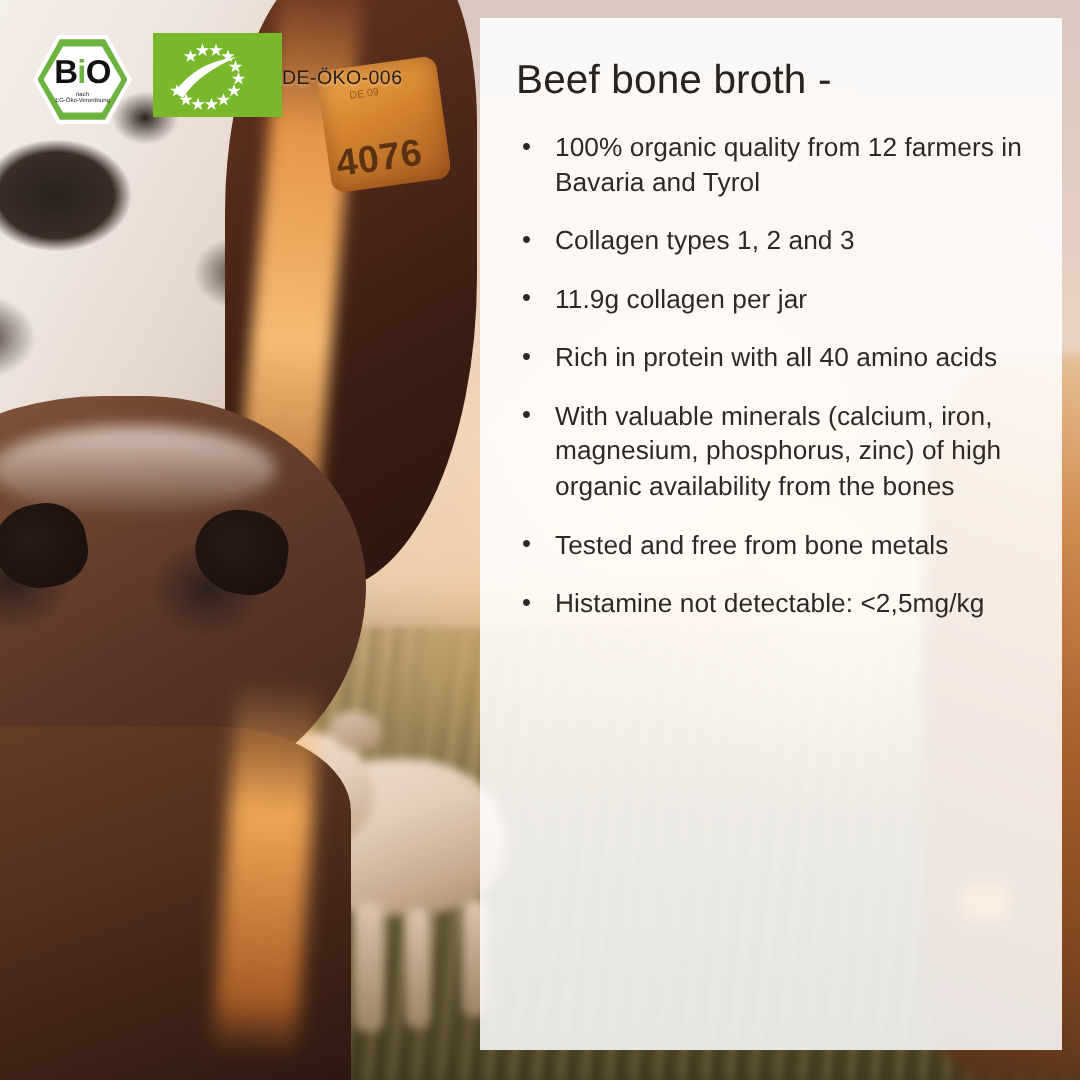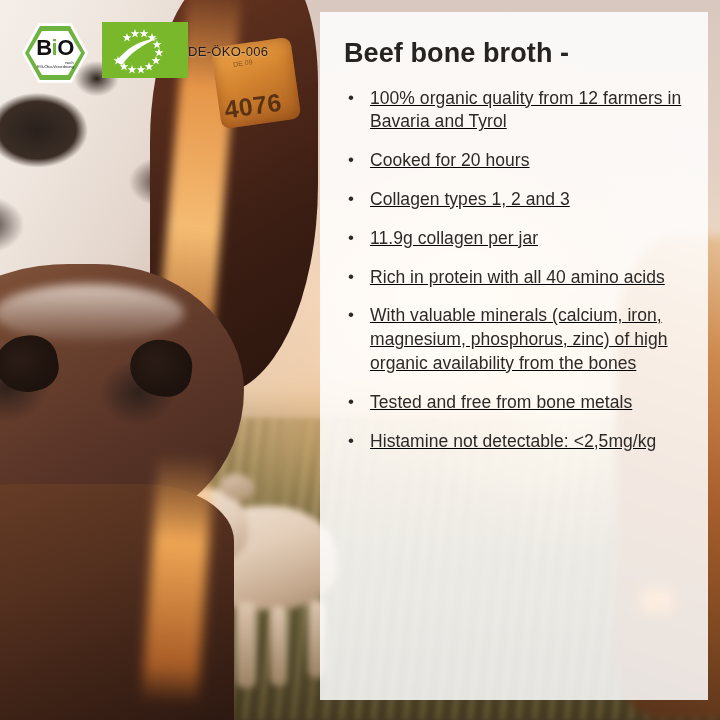--- a/index.html
+++ b/index.html
@@ -150,21 +150,21 @@
   }
   .bio-hex-in{
     position:absolute;left:3px;top:3px;right:3px;bottom:3px;background:#6db33f;
     clip-path:polygon(25% 2%,75% 2%,100% 50%,75% 98%,25% 98%,0% 50%);
   }
   .bio-hex-core{
     position:absolute;left:7px;top:8px;right:7px;bottom:8px;background:#ffffff;
     clip-path:polygon(25% 2%,75% 2%,100% 50%,75% 98%,25% 98%,0% 50%);
   }
   .bio-txt{
-    position:relative;z-index:3;text-align:right;line-height:1;
+    position:relative;z-index:3;text-align:center;line-height:1;
   }
   .bio-txt .big{font-weight:700;font-size:22px;color:#111;letter-spacing:-.5px;}
   .bio-txt .big i{font-style:normal;color:#6db33f;}
   .bio-txt .s1{font-size:4px;color:#222;margin-top:2px;}
   .bio-txt .s2{font-size:4px;color:#222;}
 
   .euleaf-wrap{display:flex;flex-direction:row;align-items:center;}
   .euleaf{
     width:86px;height:56px;background:#78b82a;position:relative;overflow:hidden;
   }
@@ -179,22 +179,22 @@
     position:absolute;left:320px;top:12px;width:388px;height:688px;
     background:rgba(255,255,255,.86);
     box-sizing:border-box;
     padding:24px 18px 10px 24px;
     overflow:hidden;
   }
   .panel-title{
     font-size:27px;line-height:1.28;color:#262320;font-weight:400;
     letter-spacing:.1px;margin:0 0 16px 0;
   }
-  .panel-title span{display:block;font-weight:bold;}
-  ul.features{list-style:none;margin:0;padding:0;text-decoration:underline;}
+  .panel-title span{display:block;}
+  ul.features{list-style:none;margin:0;padding:0;}
   ul.features li{
     position:relative;padding-left:26px;margin-bottom:15px;
     font-size:17.5px;line-height:1.36;color:#2c2926;letter-spacing:.05px;
   }
   ul.features li::before{
     content:"•";position:absolute;left:4px;top:-1px;font-size:17px;color:#2c2926;
   }
 </style>
 </head>
 <body>
@@ -281,21 +281,20 @@
       <div class="euleaf-code">DE-ÖKO-006</div>
     </div>
   </div>
 
   <div class="panel">
     <h1 class="panel-title">
       <span>Beef bone broth -</span>
     </h1>
     <ul class="features">
         <li>100% organic quality from 12 farmers in Bavaria and Tyrol</li>
-        <li>Cooked for 20 hours</li>
         <li>Collagen types 1, 2 and 3</li>
         <li>11.9g collagen per jar</li>
         <li>Rich in protein with all 40 amino acids</li>
         <li>With valuable minerals (calcium, iron, magnesium, phosphorus, zinc) of high organic availability from the bones</li>
         <li>Tested and free from bone metals</li>
         <li>Histamine not detectable: &lt;2,5mg/kg</li>
       </ul>
   </div>
 
 </div>

